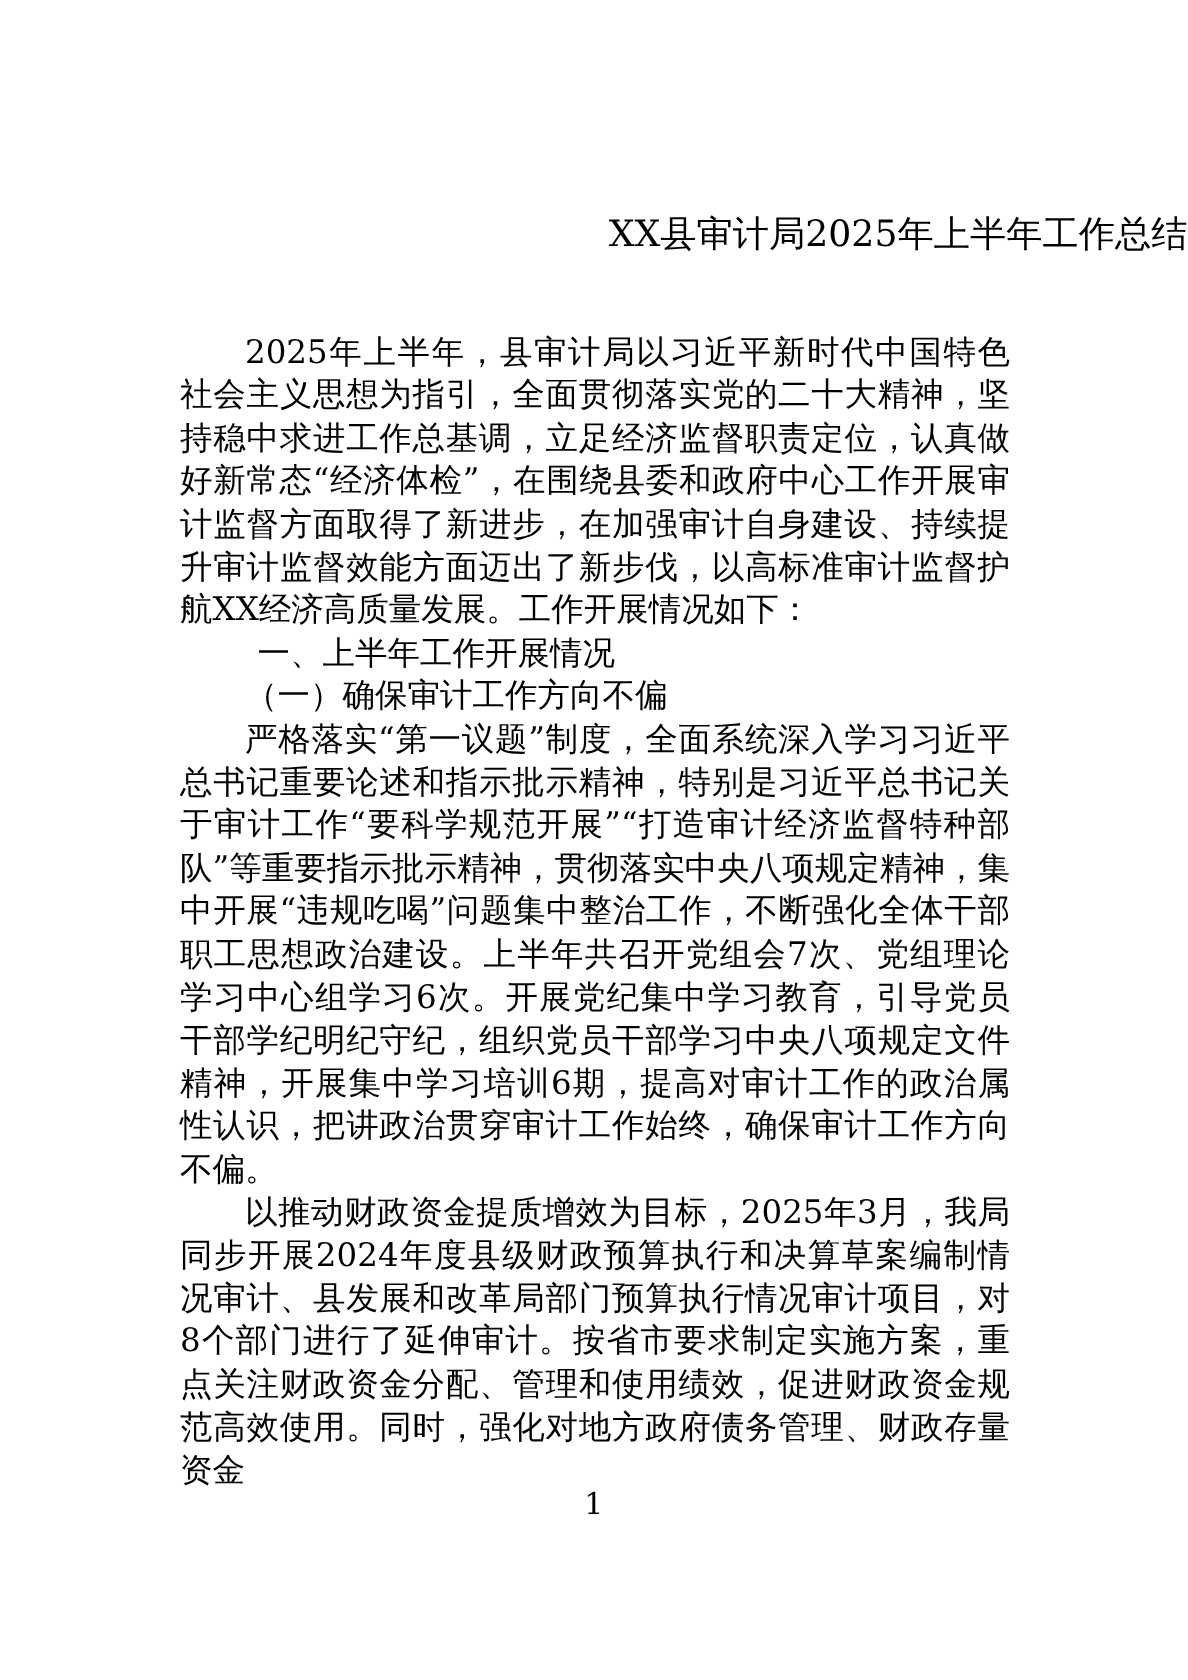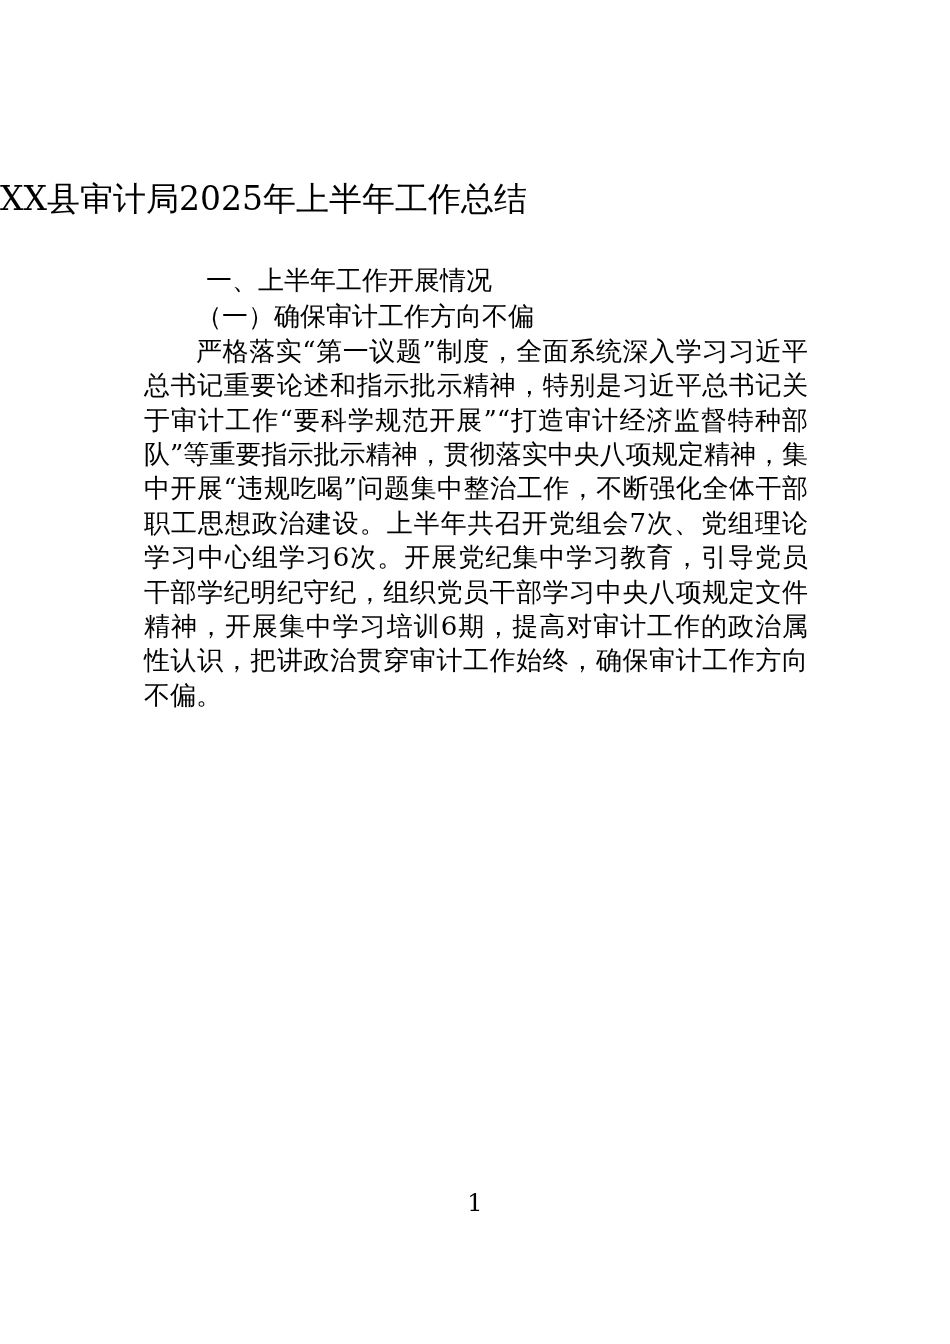--- a/index.html
+++ b/index.html
@@ -2,41 +2,43 @@
 <html><head>
 <meta charset="utf-8">
 <style>
   html, body { margin: 0; padding: 0; background: #ffffff; }
   body { width: 950px; height: 1344px; position: relative; overflow: hidden; }
   .page {
     position: absolute; left: 0; top: 0; width: 950px; height: 1344px; background: #ffffff;
     font-family: "DejaVu Serif", "Liberation Serif", serif; color: #000;
   }
   .title {
-    position: absolute; left: 0; right: 0; top: 174px; text-align: left;
-    font-size: 33px; line-height: 50px; letter-spacing: 0px; white-space: nowrap;
+    position: absolute; left: 0; right: 0; top: 162px; text-align: right;
+    font-size: 29px; line-height: 50px; letter-spacing: 0px; white-space: nowrap;
   }
   .body {
     position: absolute; left: 144px; width: 664px; top: 265px;
     font-size: 26px; line-height: 34.4px;
   }
   .p { margin: 0; text-align: justify; text-align-last: left; text-indent: 52px; word-break: break-all; }
-  .h1 { margin: 0; text-indent: 62px; font-family: Liberation Mono, monospace; }
+  .h1 { margin: 0; text-indent: 62px; }
   .h2 { margin: 0; text-indent: 52px; }
   .page-number {
     position: absolute; left: 0; right: 0; top: 1188px; text-align: center;
     font-size: 24px; line-height: 30px;
   }
 </style>
 </head>
 <body>
 
 <div class="page">
   <div class="title">XX县审计局2025年上半年工作总结</div>
 
   <div class="body">
+    <p class="p">2025年上半年，县审计局以习近平新时代中国特色社会主义思想为指引，全面贯彻落实党的二十大精神，坚持稳中求进工作总基调，立足经济监督职责定位，认真做好新常态“经济体检”，在围绕县委和政府中心工作开展审计监督方面取得了新进步，在加强审计自身建设、持续提升审计监督效能方面迈出了新步伐，以高标准审计监督护航XX经济高质量发展。工作开展情况如下：</p>
     <p class="h1">一、上半年工作开展情况</p>
     <p class="h2">（一）确保审计工作方向不偏</p>
     <p class="p">严格落实“第一议题”制度，全面系统深入学习习近平总书记重要论述和指示批示精神，特别是习近平总书记关于审计工作“要科学规范开展”“打造审计经济监督特种部队”等重要指示批示精神，贯彻落实中央八项规定精神，集中开展“违规吃喝”问题集中整治工作，不断强化全体干部职工思想政治建设。上半年共召开党组会7次、党组理论学习中心组学习6次。开展党纪集中学习教育，引导党员干部学纪明纪守纪，组织党员干部学习中央八项规定文件精神，开展集中学习培训6期，提高对审计工作的政治属性认识，把讲政治贯穿审计工作始终，确保审计工作方向不偏。</p>
+    <p class="p">以推动财政资金提质增效为目标，2025年3月，我局同步开展2024年度县级财政预算执行和决算草案编制情况审计、县发展和改革局部门预算执行情况审计项目，对8个部门进行了延伸审计。按省市要求制定实施方案，重点关注财政资金分配、管理和使用绩效，促进财政资金规范高效使用。同时，强化对地方政府债务管理、财政存量资金</p>
   </div>
 
   <div class="page-number">1</div>
 </div>
 
 </body></html>

